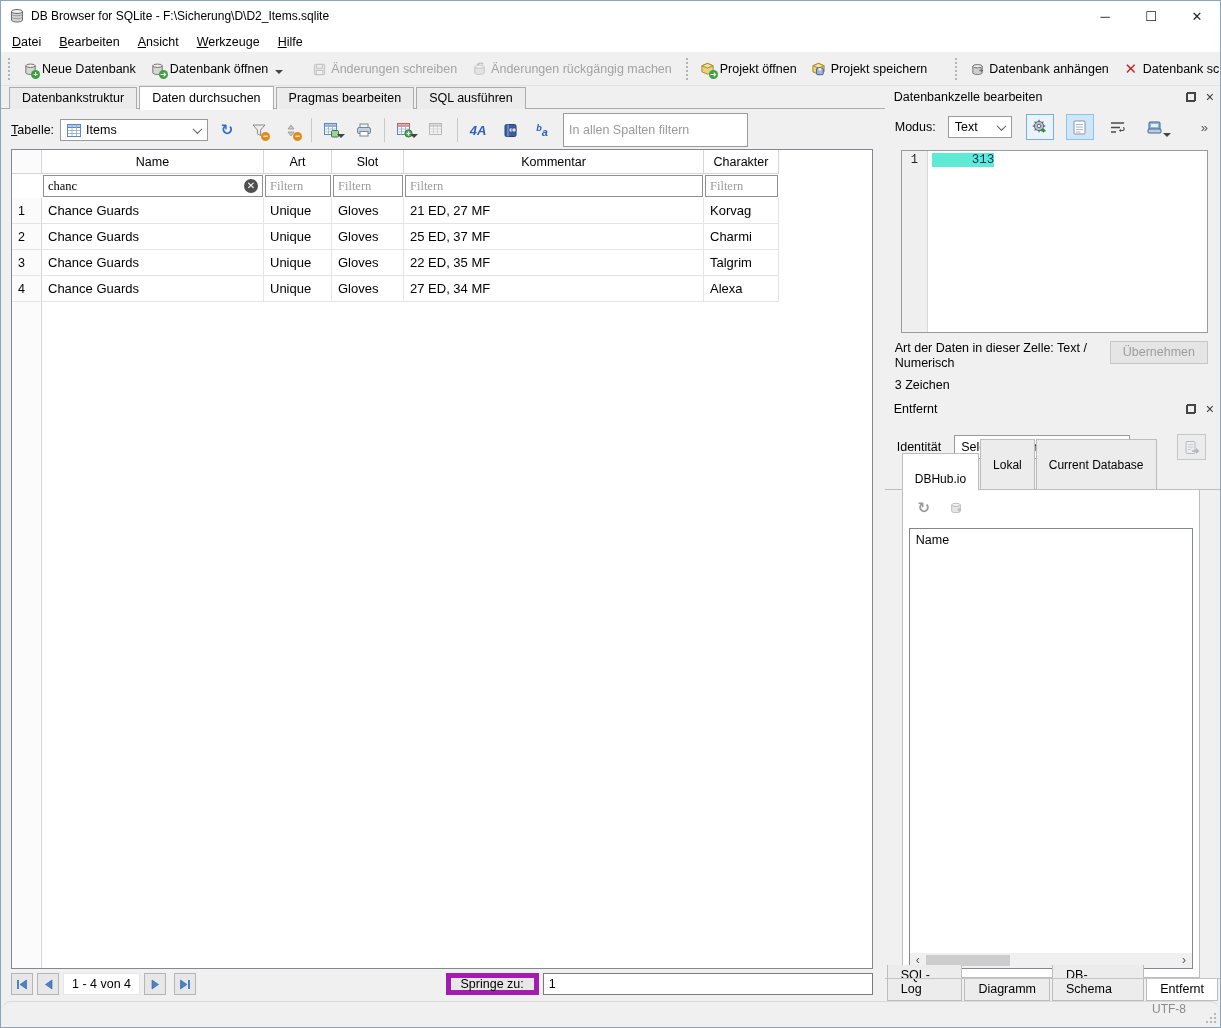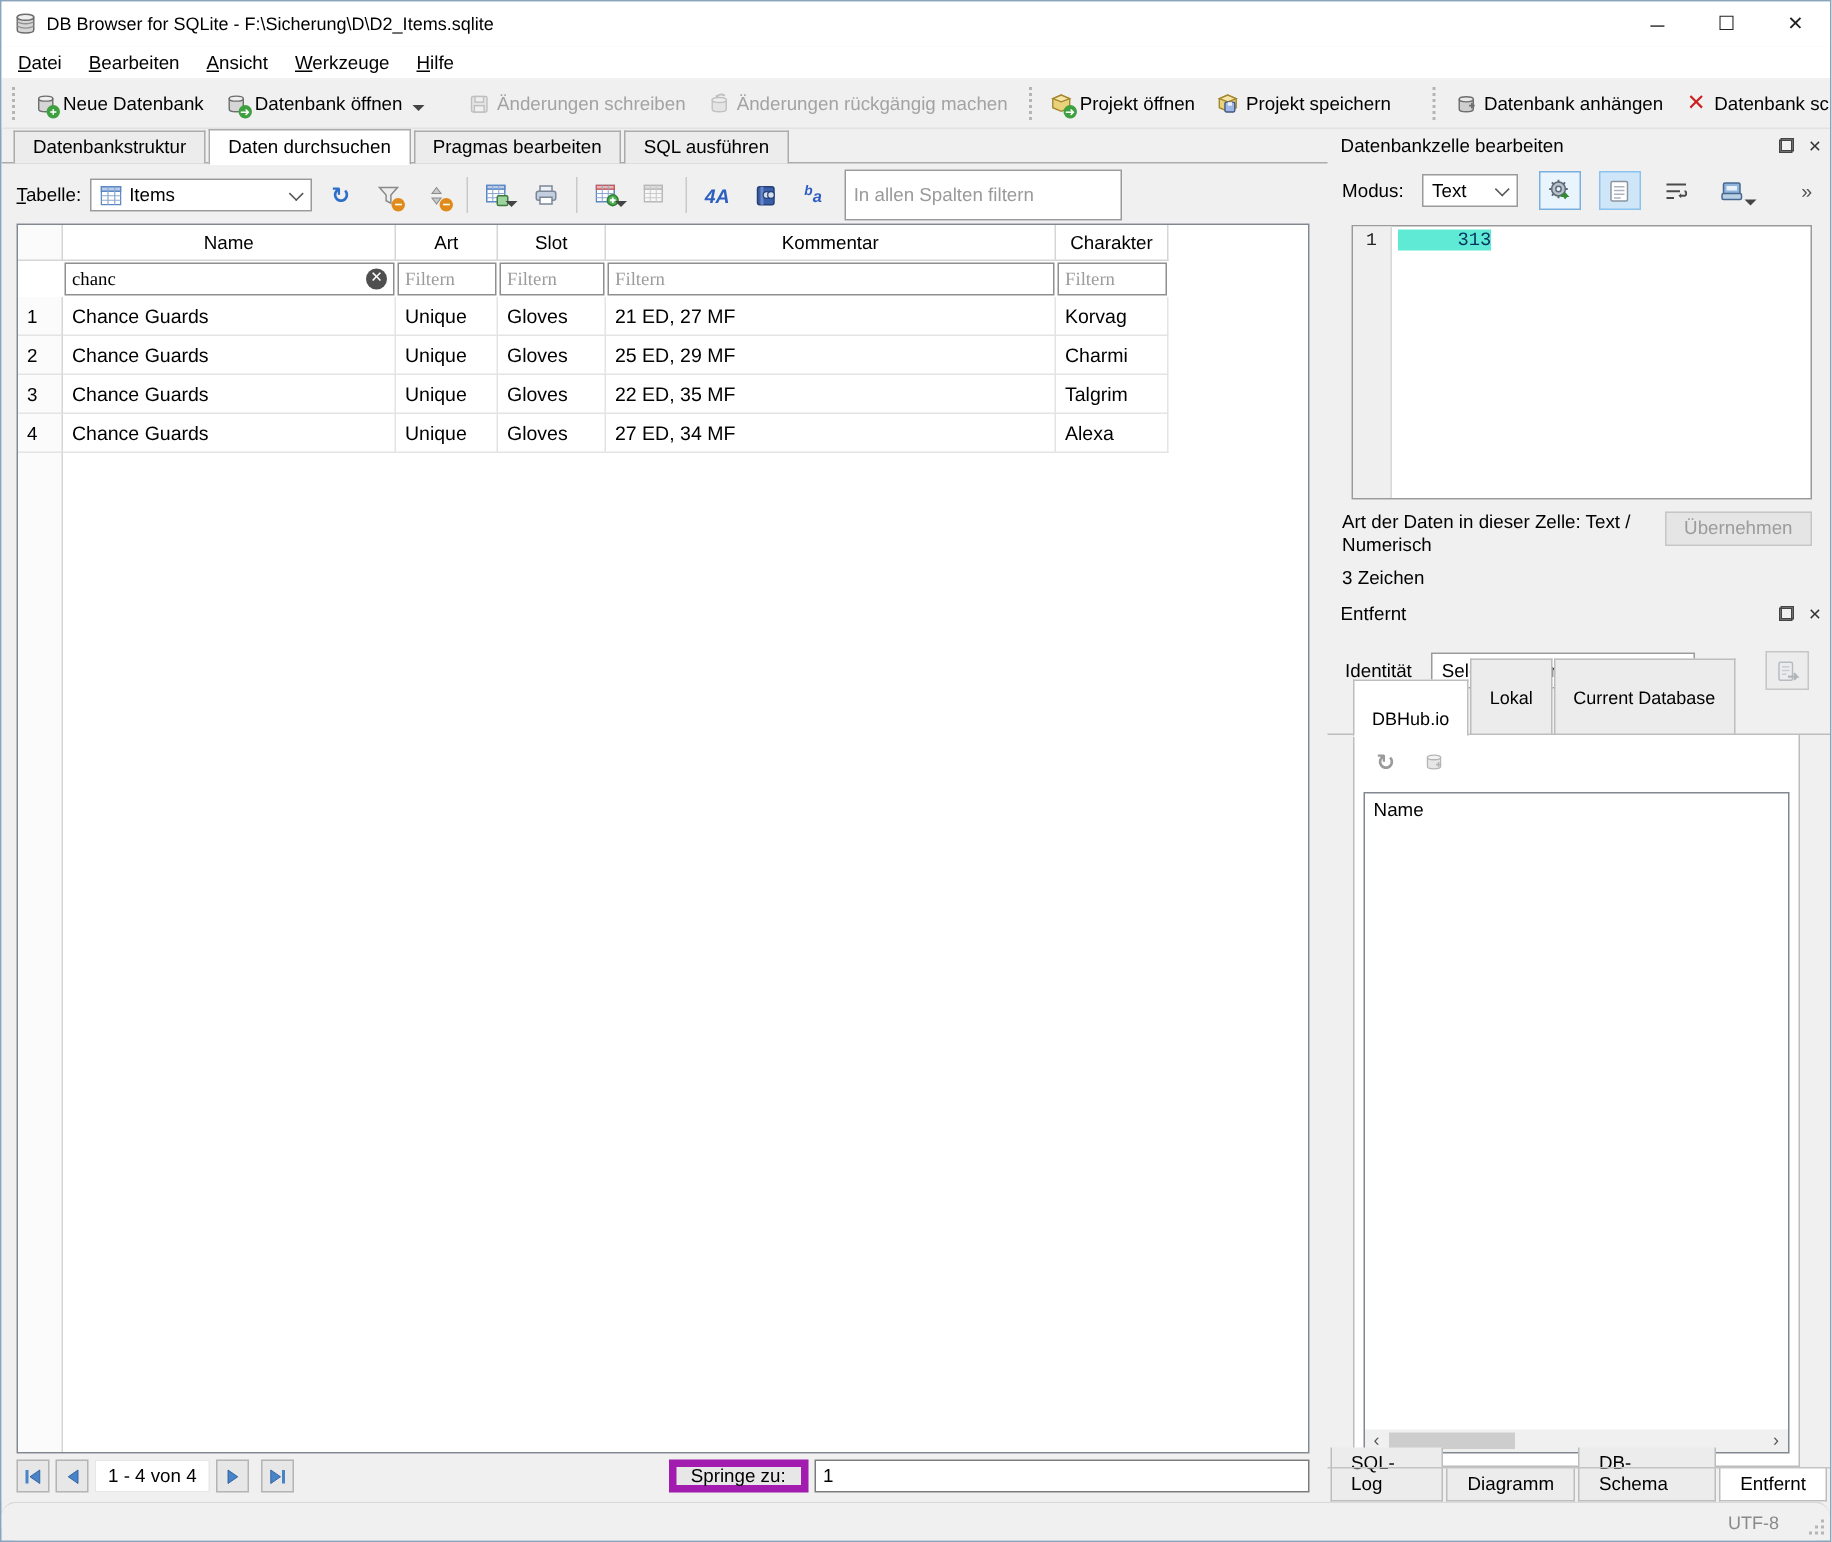--- a/index.html
+++ b/index.html
@@ -135,21 +135,21 @@
   .hs-arrow { width:16px; text-align:center; color:#555; font-size:12px; line-height:15px; }
   .hs-track { flex:1; position:relative; height:100%; }
   .hs-thumb { position:absolute; left:0; top:2px; height:11px; width:84px; background:#cdcdcd; }
 
   .dock-tabbar { height:23px; display:flex; align-items:flex-end; position:relative; flex:0 0 auto; padding-left:2px; }
   .dock-tabbar::before { content:""; position:absolute; left:0; right:0; top:0; height:1px; background:#c4c4c4; }
   .dtab { padding:3px 13px 4px; font-size:12.5px; background:#ececec; border:1px solid #bdbdbd; border-top:none; margin-right:2px; }
   .dtab.active { background:#fff; border-top:1px solid #fff; margin-top:-1px; }
 
   
-  .statusbar { height:26px; border-top:1px solid #d9d9d9; background:#f0f0f0; display:flex; align-items:center; flex:0 0 auto; position:relative;border-radius:10px; }
+  .statusbar { height:26px; border-top:1px solid #d9d9d9; background:#f0f0f0; display:flex; align-items:flex-start; flex:0 0 auto; position:relative;border-radius:10px; }
   .encoding { margin-left:auto; margin-right:34px; color:#8a8a8a; font-size:12px; }
   .grip { position:absolute; right:3px; bottom:3px; width:12px; height:12px; }
   .grip::before { content:""; position:absolute; right:1px; bottom:1px; width:2px; height:2px; background:#b5b5b5;
     box-shadow:-4px 0 0 #b5b5b5,-8px 0 0 #b5b5b5,0 -4px 0 #b5b5b5,-4px -4px 0 #b5b5b5,0 -8px 0 #b5b5b5; }
 </style>
 </head>
 <body>
 
 <div class="window">
 
@@ -402,21 +402,21 @@
             <span class="c-slot cell">Gloves</span>
             <span class="c-kom cell">21 ED, 27 MF</span>
             <span class="c-cha cell">Korvag</span>
             <span class="c-fill"></span>
           </div>
           <div class="grid-row data-row">
             <span class="c-gut cell gut-cell">2</span>
             <span class="c-name cell">Chance Guards</span>
             <span class="c-art cell">Unique</span>
             <span class="c-slot cell">Gloves</span>
-            <span class="c-kom cell">25 ED, 29 MF</span>
+            <span class="c-kom cell">25 ED, 37 MF</span>
             <span class="c-cha cell">Charmi</span>
             <span class="c-fill"></span>
           </div>
           <div class="grid-row data-row">
             <span class="c-gut cell gut-cell">3</span>
             <span class="c-name cell">Chance Guards</span>
             <span class="c-art cell">Unique</span>
             <span class="c-slot cell">Gloves</span>
             <span class="c-kom cell">22 ED, 35 MF</span>
             <span class="c-cha cell">Talgrim</span>

